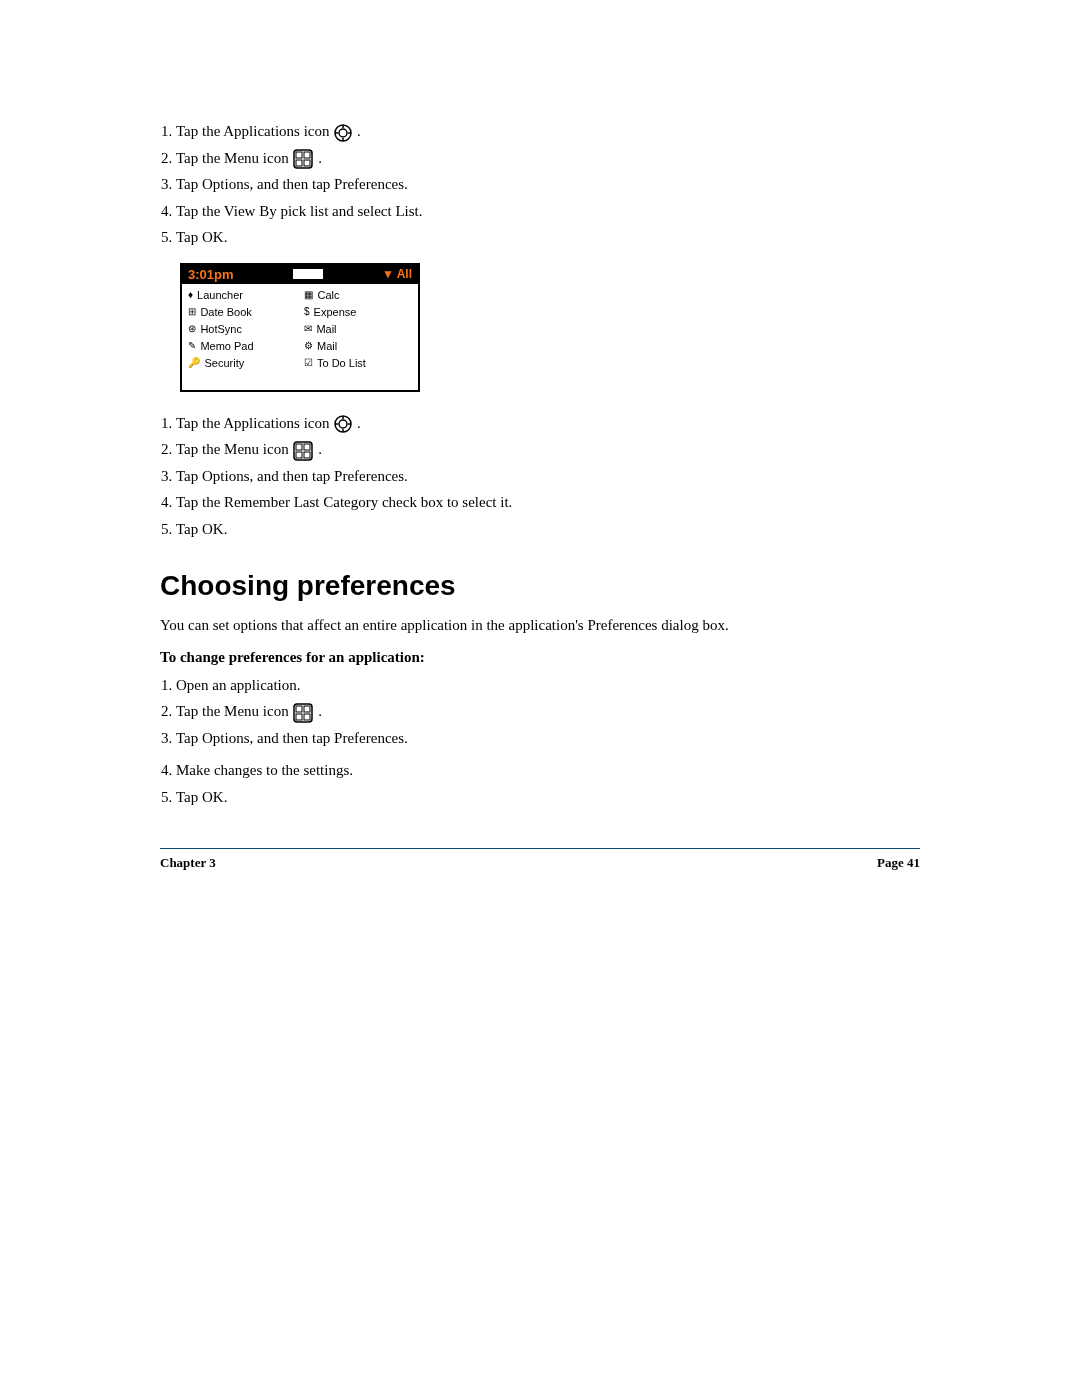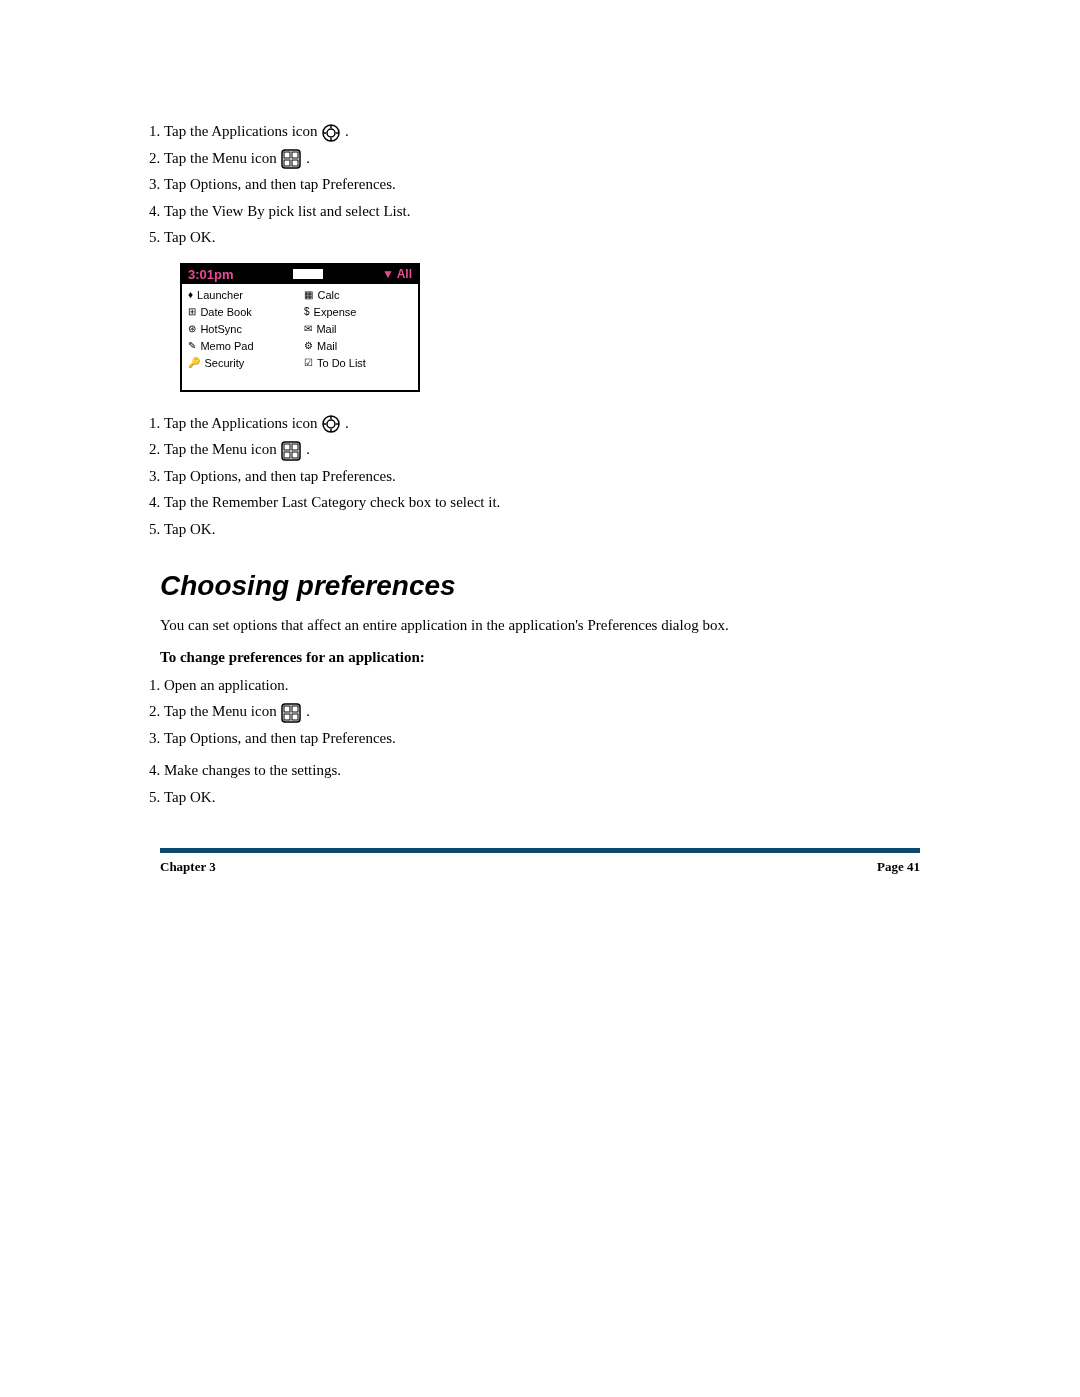--- a/index.html
+++ b/index.html
@@ -13,42 +13,42 @@
       padding: 120px 160px 80px 160px;
     }
 
     .section-heading {
       font-weight: bold;
       font-size: 15px;
       margin-bottom: 8px;
     }
 
     ol {
-      margin-left: 4px;
+      margin-left: 16px;
       margin-bottom: 10px;
     }
 
     ol li {
       margin-bottom: 4px;
       font-size: 15px;
       line-height: 1.5;
     }
 
     
     .device-screenshot {
       border: 2px solid #000;
       width: 240px;
       margin: 14px 0 14px 20px;
       font-family: Arial, sans-serif;
       font-size: 11px;
     }
 
     .device-header {
       background: #000;
-      color: #ec4899;
+      color: #f97316;
       display: flex;
       justify-content: space-between;
       align-items: center;
       padding: 2px 6px;
       font-size: 12px;
       font-weight: bold;
     }
 
     .device-header .time {
       font-size: 13px;
@@ -76,21 +76,20 @@
     }
 
     .chapter-section {
       margin-top: 30px;
     }
 
     h2.section-title {
       font-family: Arial, Helvetica, sans-serif;
       font-size: 28px;
       font-weight: bold;
-      font-style: italic;
       margin-bottom: 12px;
       border-bottom: none;
     }
 
     .body-text {
       font-size: 15px;
       line-height: 1.5;
       margin-bottom: 12px;
     }
 
@@ -99,21 +98,21 @@
       font-size: 15px;
       line-height: 1.5;
     }
 
     .note-block .note-label {
       font-weight: bold;
     }
 
     .footer {
       margin-top: 40px;
-      border-top: 5px solid #0c4a6e;
+      border-top: 1px solid #0c4a6e;
       padding-top: 6px;
       display: flex;
       justify-content: space-between;
       font-size: 13px;
       font-weight: bold;
     }
 
     .top-section {
       margin-bottom: 20px;
     }

